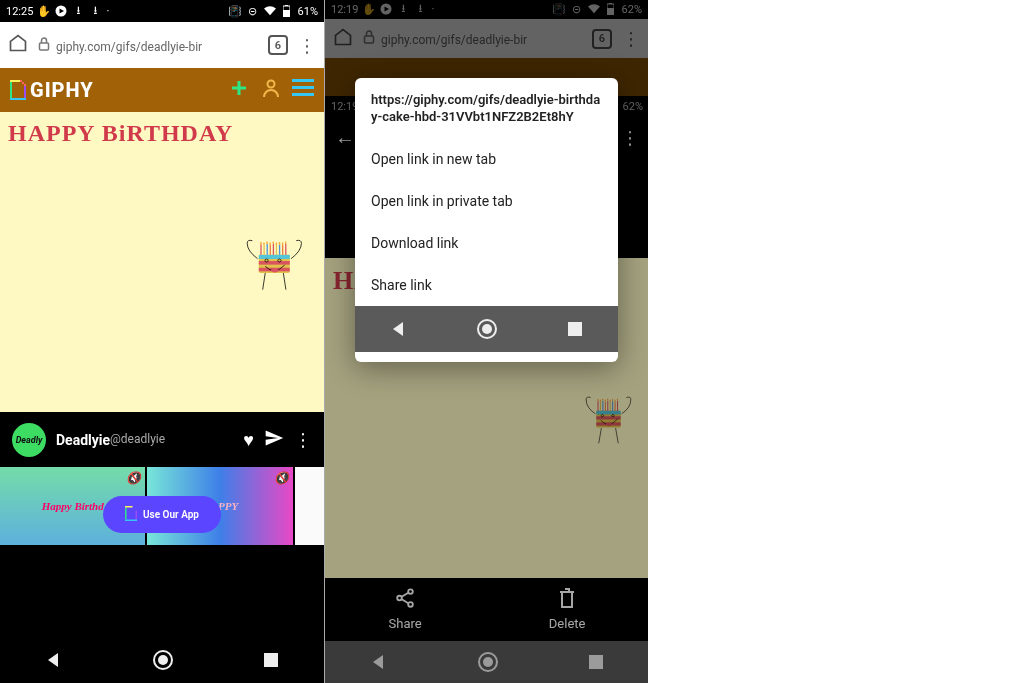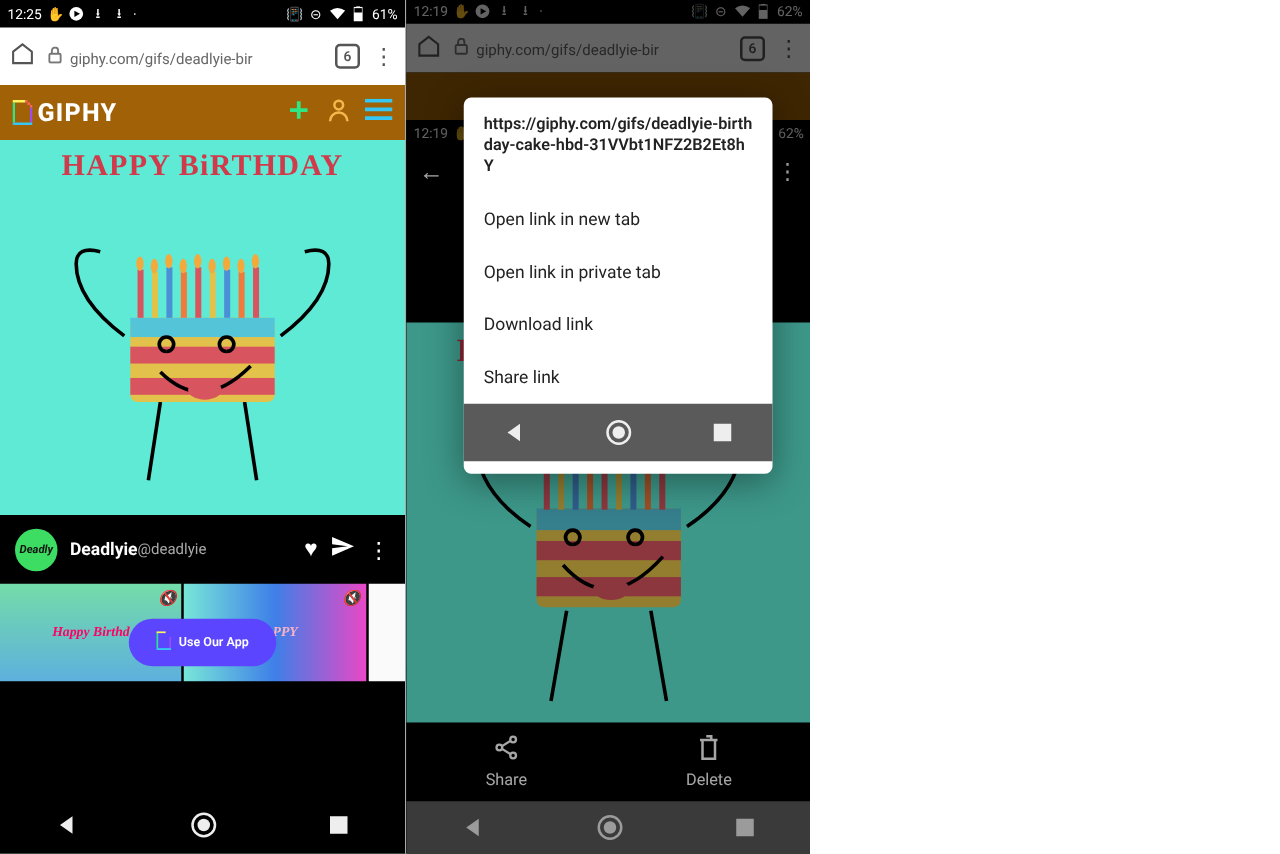--- a/index.html
+++ b/index.html
@@ -82,24 +82,23 @@
     gap: 10px;
   }
   .giphy-logo { display: flex; align-items: center; gap: 4px; }
   .giphy-logo-text { color: #fff; font-weight: 800; font-size: 20px; letter-spacing: 1px; }
   .giphy-logo-mark { width: 16px; height: 20px; position: relative; }
   .giphy-spacer { flex: 1; }
 
   
   .gif-area {
     width: 100%;
-    background: #5eead4;
+    background: #fef9c3;
     position: relative;
     display: flex;
-    flex-direction: column;
     padding: 8px 8px 12px;
   }
   .gif-title {
     color: #d03a4a;
     font-family: Georgia, serif;
     font-weight: 700;
     letter-spacing: 1px;
     text-align: center;
   }
   .screen1 .gif-area { height: 300px; }
@@ -201,21 +200,21 @@
   
   .screen2 .backdrop {
     position: absolute;
     inset: 0;
     background: rgba(0,0,0,0.35);
     z-index: 5;
   }
   .context-menu {
     position: absolute;
     top: 78px;
-    left: 46px;
+    left: 30px;
     right: 30px;
     background: #fff;
     border-radius: 6px;
     z-index: 10;
     padding: 14px 0 10px;
     box-shadow: 0 6px 30px rgba(0,0,0,.4);
   }
   .menu-url {
     font-size: 13px;
     font-weight: 600;

